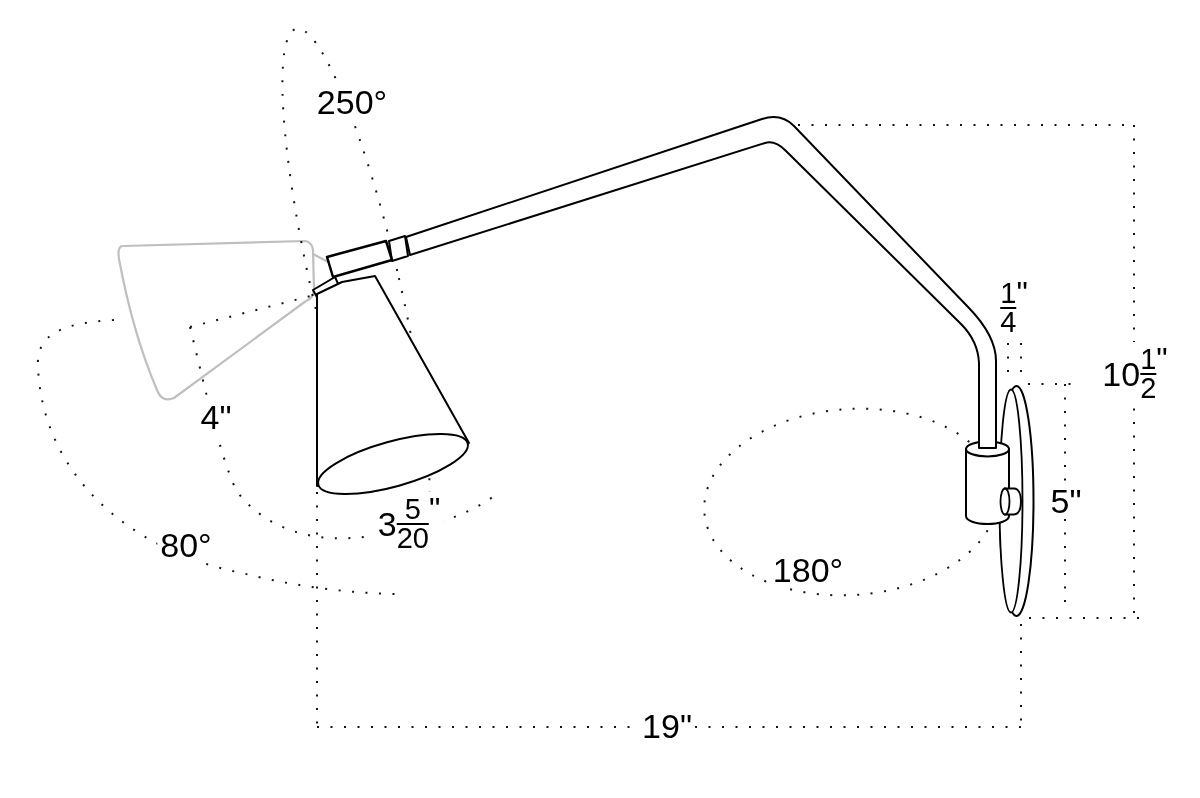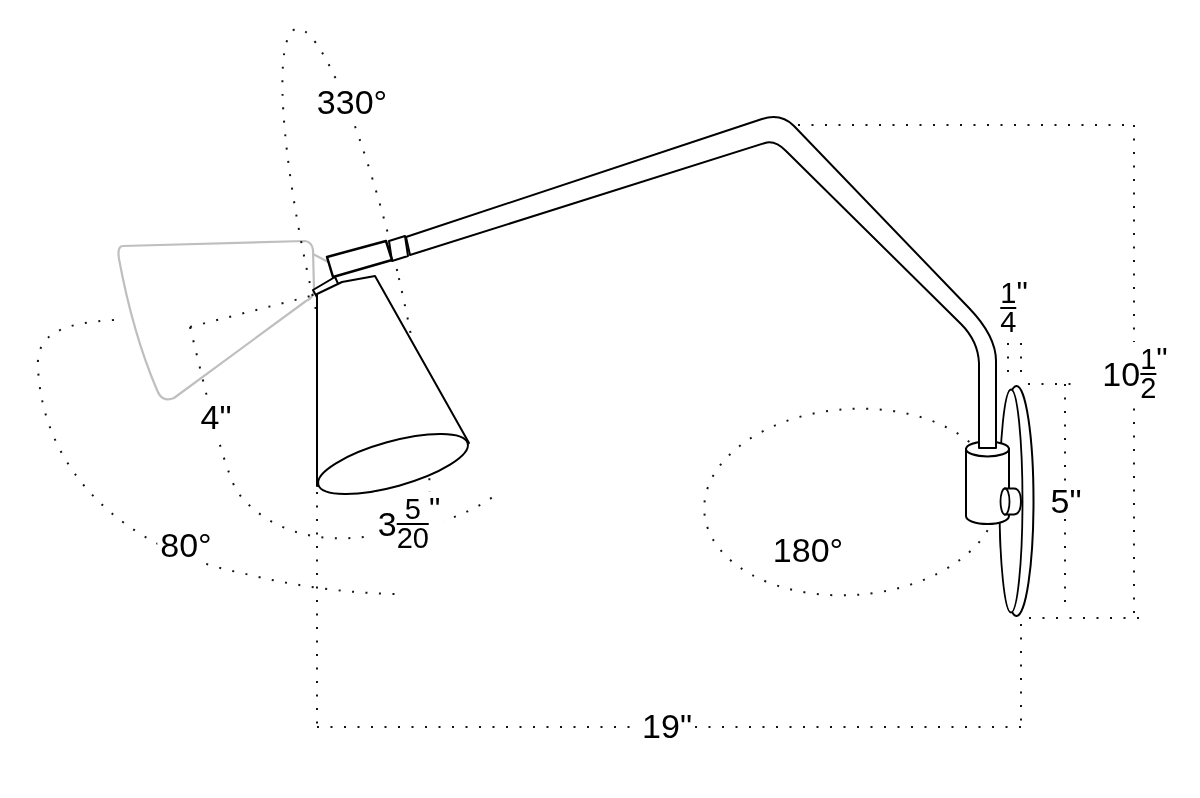--- a/index.html
+++ b/index.html
@@ -87,40 +87,40 @@
     <path stroke-width="2" d="M 313,290 L 335,277 L 340,288 L 319,301 Z"></path>
   </g>
 
   <g fill="#fff" stroke="#000" stroke-width="2" stroke-linejoin="round">
     <path d="M 317,294 L 342,282 L 375,276 L 469,443 L 317,486 Z"></path>
     <ellipse cx="393" cy="464" rx="77.5" ry="22.5" transform="rotate(-15.5 393 464)"></ellipse>
   </g>
 </svg>
 
 <div class="dim" style="left:352px;top:102px;">
-  <span>330°</span>
+  <span>250°</span>
 </div>
 
 <div class="dim" style="left:216px;top:417px;">
   <span>4</span><span>"</span>
 </div>
 
 <div class="dim" style="left:186px;top:545px;">
   <span>80°</span>
 </div>
 
 <div class="dim" style="left:409px;top:523px;">
   <span class="whole">3</span><span class="fr"><span>5</span><span class="dn">20</span></span><span class="usup">"</span>
 </div>
 
 <div class="dim" style="left:667px;top:726px;">
   <span>19</span><span>"</span>
 </div>
 
-<div class="dim" style="left:808px;top:550px;text-align:center;">
+<div class="dim" style="left:808px;top:570px;text-align:center;">
   <span>180°</span>
 </div>
 
 <div class="dim" style="left:1014px;top:307px;">
   <span class="fr"><span>1</span><span class="dn">4</span></span><span class="usup">"</span>
 </div>
 
 <div class="dim" style="left:1135px;top:373px;">
   <span class="whole">10</span><span class="fr"><span>1</span><span class="dn">2</span></span><span class="usup">"</span>
 </div>

